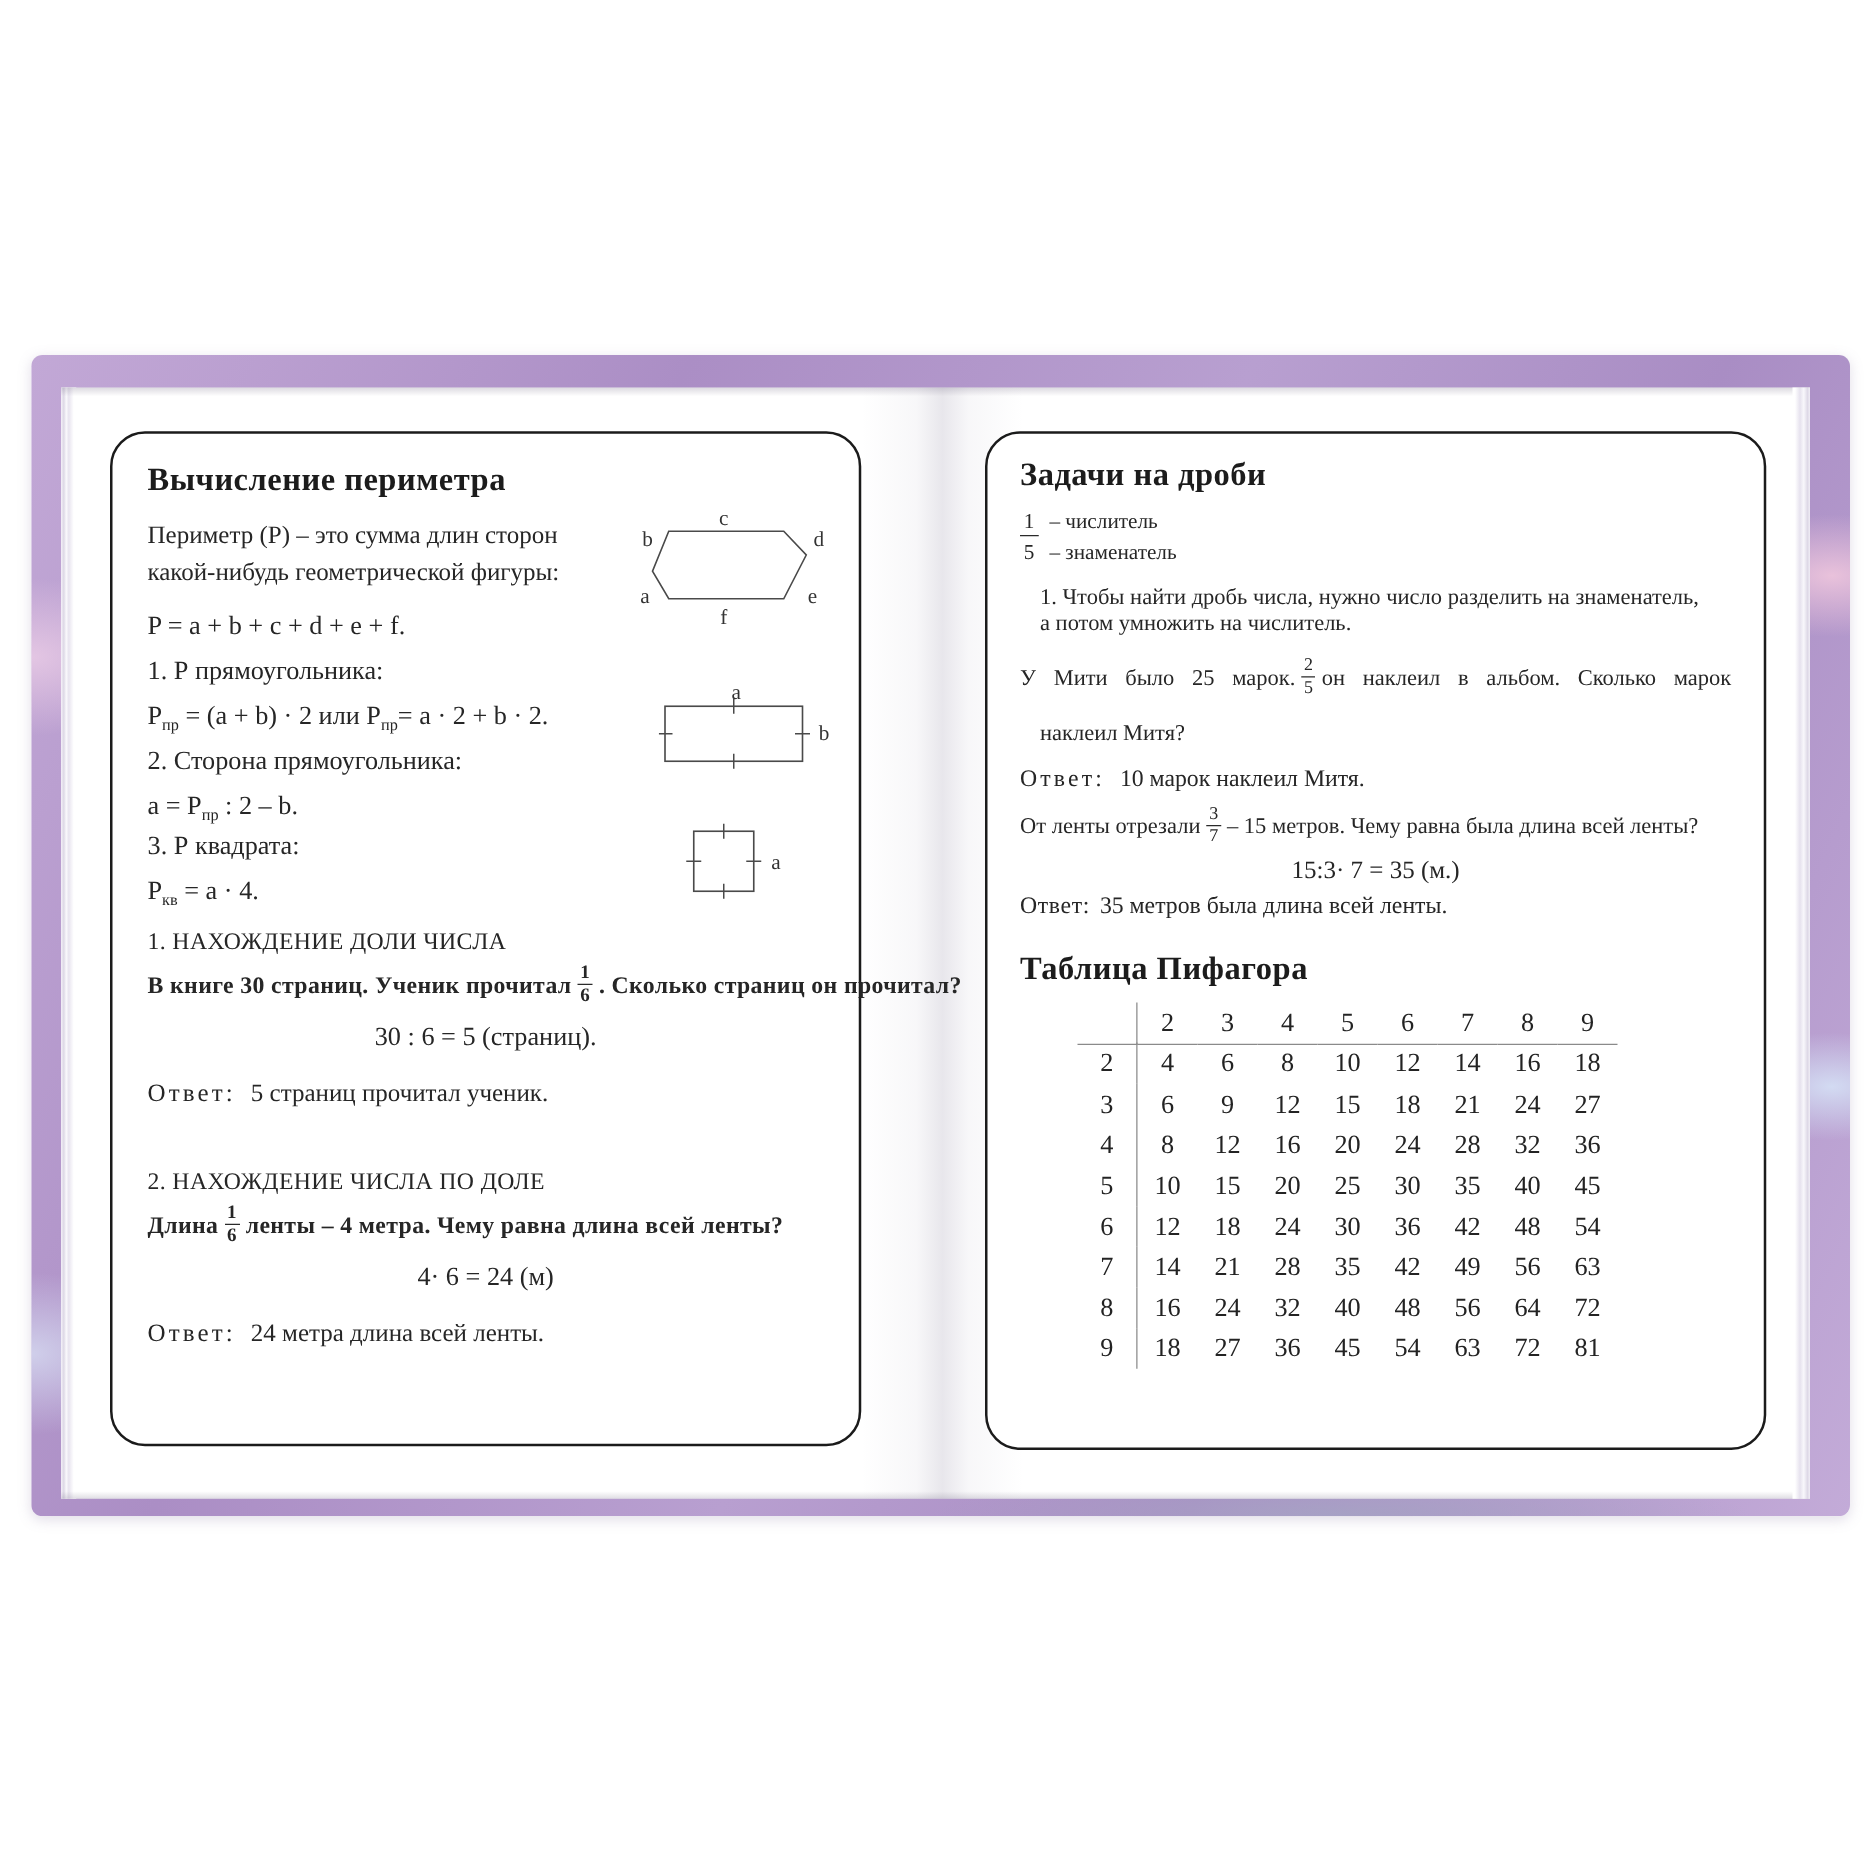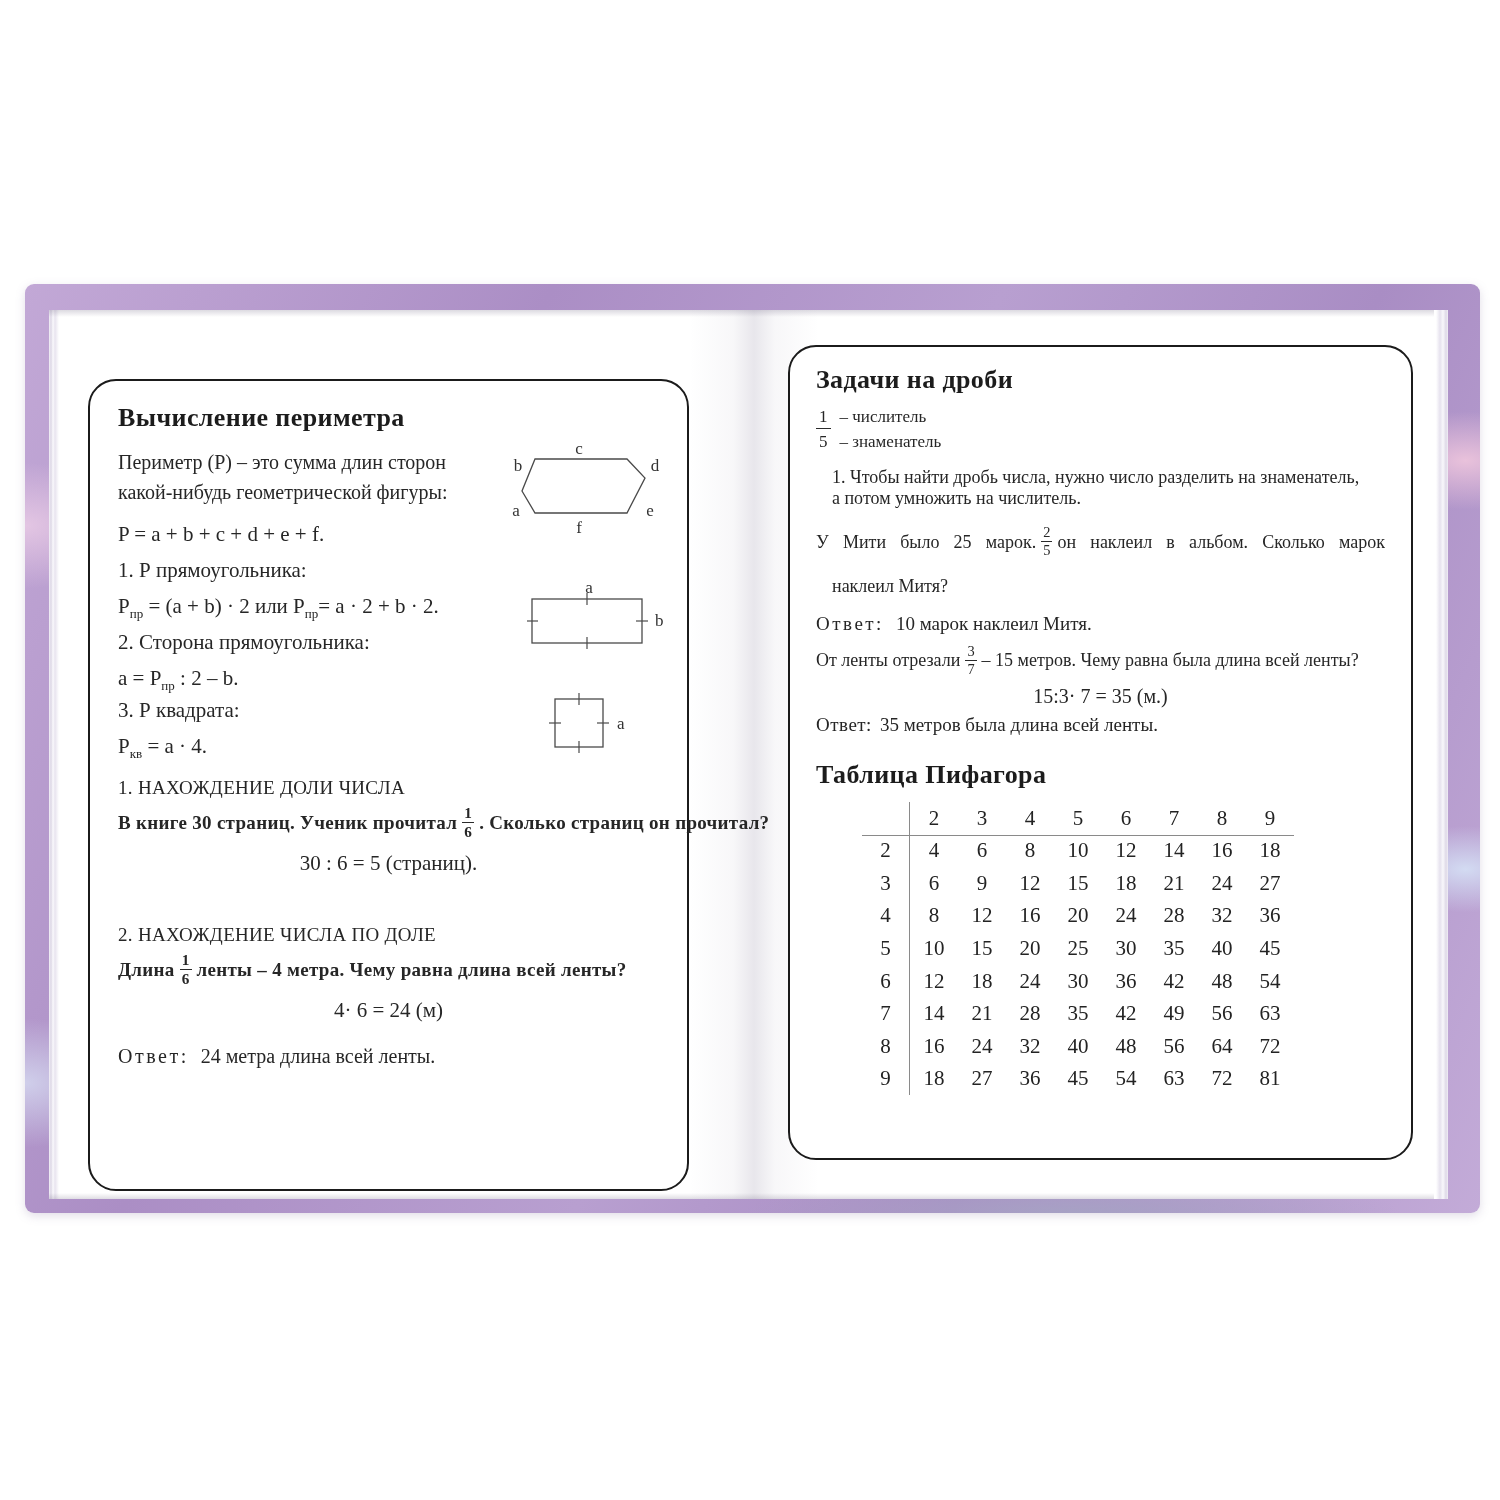--- a/index.html
+++ b/index.html
@@ -26,21 +26,21 @@
   .pages::after{content:"";position:absolute;right:0;top:0;bottom:0;width:14px;
     background:linear-gradient(270deg,#f0edf5 0px,#ded9e7 2px,#f8f7fb 5px,#e6e2ee 8px,#ffffff 12px);}
   .edge-shade-top{position:absolute;left:0;right:0;top:0;height:7px;
     background:linear-gradient(rgba(95,85,115,0.22),rgba(95,85,115,0));}
   .edge-shade-bottom{position:absolute;left:0;right:0;bottom:0;height:6px;
     background:linear-gradient(to top,rgba(95,85,115,0.20),rgba(95,85,115,0));}
   .spine{position:absolute;left:640px;width:130px;top:0;bottom:0;
     background:linear-gradient(90deg,rgba(110,100,135,0) 0%,rgba(110,100,135,0.05) 34%,rgba(100,90,125,0.15) 50%,rgba(110,100,135,0.05) 66%,rgba(110,100,135,0) 100%);}
   
   .sheet{position:absolute;border:2.5px solid #1b1b1b;border-radius:28px;background:#fff;box-sizing:border-box;}
-  .sheet.left{left:39px;top:35px;width:601px;height:812px;padding:22px 28px;margin-top:34px;}
+  .sheet.left{left:39px;top:35px;width:601px;height:812px;padding:22px 28px;}
   .sheet.right{left:739px;top:35px;width:625px;height:815px;padding:18px 26px;}
   
   h2{font-size:26px;line-height:30px;margin:0;font-weight:bold;color:#1c1c1c;letter-spacing:0.4px;}
   .t{font-size:20px;line-height:30px;margin:0;}
   .fline{font-size:21px;line-height:22px;margin:14px 0 0 0;white-space:nowrap;}
   .caps{font-size:19px;letter-spacing:0.3px;margin:0;white-space:nowrap;}
   .eq{font-size:21px;text-align:center;margin:8px 0 0 0;}
   .ans{font-size:20px;margin:22px 0 0 0;}
   .ansl{letter-spacing:2.5px;margin-right:12px;}
   sub.s{font-size:13px;line-height:0;}
@@ -142,20 +142,21 @@
 
       <p class="caps" style="margin-top:20px;">1. НАХОЖДЕНИЕ ДОЛИ ЧИСЛА</p>
 
       <p class="caps tall"><span>В книге 30 страниц. Ученик прочитал</span><span class="frac">
             <span class="fn">1</span>
             <span class="fd">6</span>
           </span><span>. Сколько страниц он прочитал?</span></p>
 
       <p class="eq">30 : 6 = 5 (страниц).</p>
 
+      <p class="ans"><span class="ansl">Ответ:</span><span>5 страниц прочитал ученик.</span></p>
 
       <p class="caps" style="margin-top:48px;">2. НАХОЖДЕНИЕ ЧИСЛА ПО ДОЛЕ</p>
 
       <p class="caps tall"><span>Длина</span><span class="frac">
             <span class="fn">1</span>
             <span class="fd">6</span>
           </span><span>ленты – 4 метра. Чему равна длина всей ленты?</span></p>
 
       <p class="eq">4· 6 = 24 (м)</p>
 

